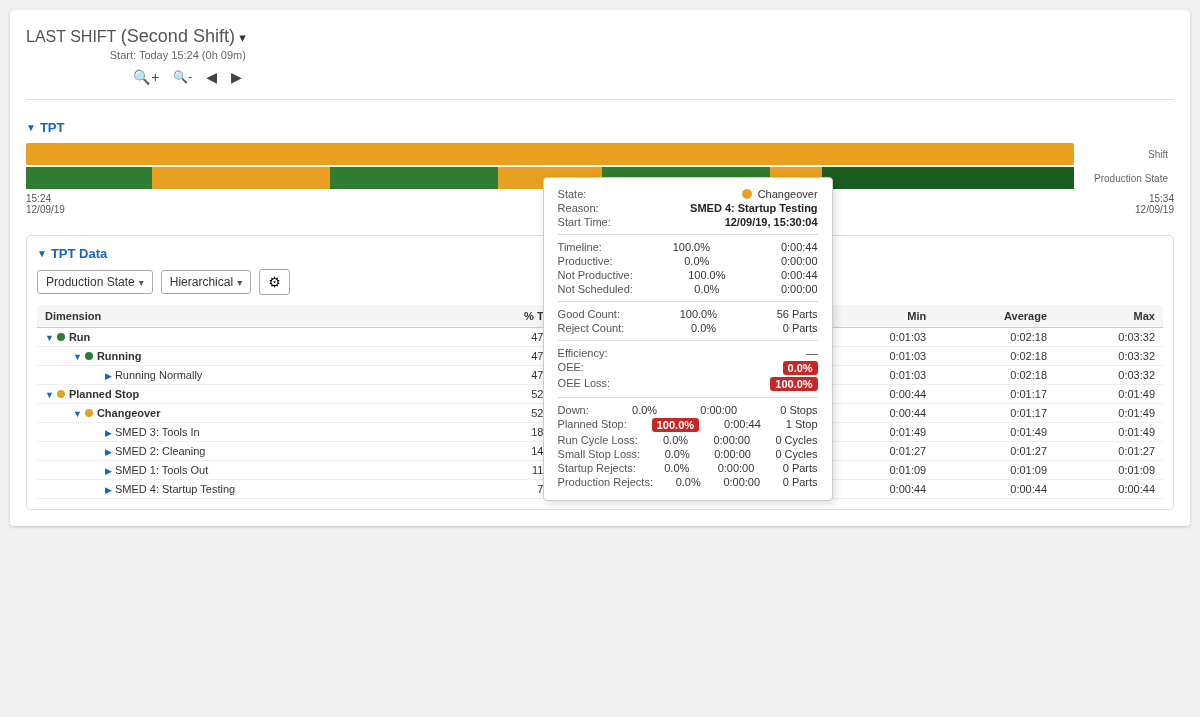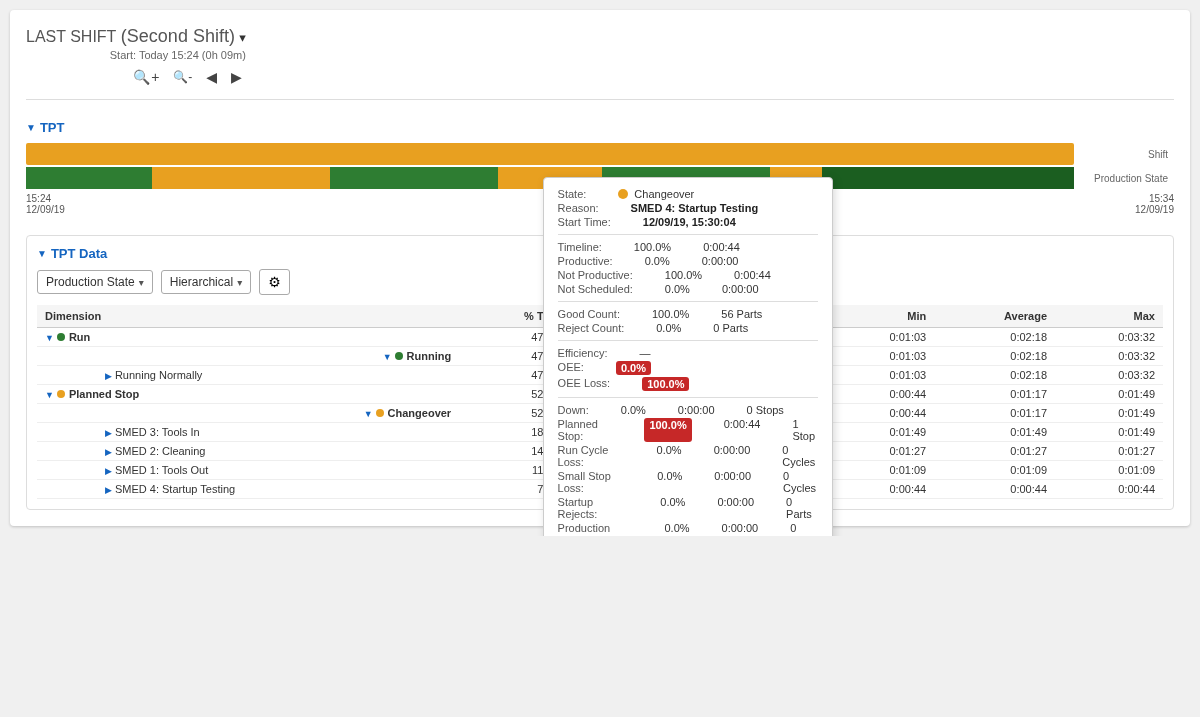--- a/index.html
+++ b/index.html
@@ -24,41 +24,41 @@
     
     .prod-state-bar { height: 22px; display: flex; width: 100%; }
     .bar-green { background: #2E7D32; }
     .bar-orange { background: #E8A020; }
     .bar-dark-green { background: #1B5E20; }
     
     .part-bar { height: 18px; background: #5C6BC0; width: 100%; border-radius: 1px; }
     .time-labels { display: flex; justify-content: space-between; margin-top: 4px; font-size: 10px; color: #555; }
     
     .tooltip-overlay { position: absolute; top: 10px; left: 45%; z-index: 10; background: white; border: 1px solid #ccc; border-radius: 4px; padding: 10px 14px; width: 290px; box-shadow: 2px 2px 8px rgba(0,0,0,0.15); font-size: 11px; }
-    .tooltip-row { display: flex; margin-bottom: 2px; gap: 32px; }
+    .tooltip-row { display: flex; justify-content: space-between; margin-bottom: 2px; }
     .tooltip-label { color: #555; }
     .tooltip-value { font-weight: bold; color: #222; }
     .tooltip-state { display: flex; align-items: center; gap: 6px; }
     .dot-orange { width: 10px; height: 10px; border-radius: 50%; background: #E8A020; display: inline-block; }
     .tooltip-divider { border: none; border-top: 1px solid #ddd; margin: 6px 0; }
     .badge-red { background: #c62828; color: white; border-radius: 3px; padding: 1px 5px; font-size: 11px; font-weight: bold; }
     
     .data-section { border: 1px solid #ddd; border-radius: 4px; padding: 10px; }
     .controls-row { display: flex; gap: 8px; align-items: center; margin-bottom: 10px; }
     .dropdown { display: flex; align-items: center; gap: 4px; border: 1px solid #aaa; border-radius: 3px; padding: 4px 8px; font-size: 12px; cursor: pointer; background: white; }
     .dropdown-arrow { font-size: 10px; color: #555; }
     .icon-btn { border: 1px solid #aaa; border-radius: 3px; padding: 4px 8px; cursor: pointer; background: white; font-size: 14px; }
     
     .data-table { width: 100%; border-collapse: collapse; font-size: 11px; }
     .data-table th { background: #f5f5f5; padding: 5px 8px; text-align: left; border-bottom: 1px solid #ccc; font-size: 11px; color: #333; }
     .data-table th.right { text-align: right; }
     .data-table td { padding: 3px 8px; border-bottom: 1px solid #eee; }
     .data-table td.right { text-align: right; }
     .row-l1 td:first-child { font-weight: bold; }
-    .row-l2 td:first-child { padding-left: 20px; font-weight: bold; text-align: right; }
+    .row-l2 td:first-child { padding-left: 20px; font-weight: bold; }
     .row-l3 td:first-child { padding-left: 36px; }
   </style>
 </head>
 <body>
 
 <div class="main-container">
 
   <div class="header">
     <div class="header-right">
       <div class="shift-label">

